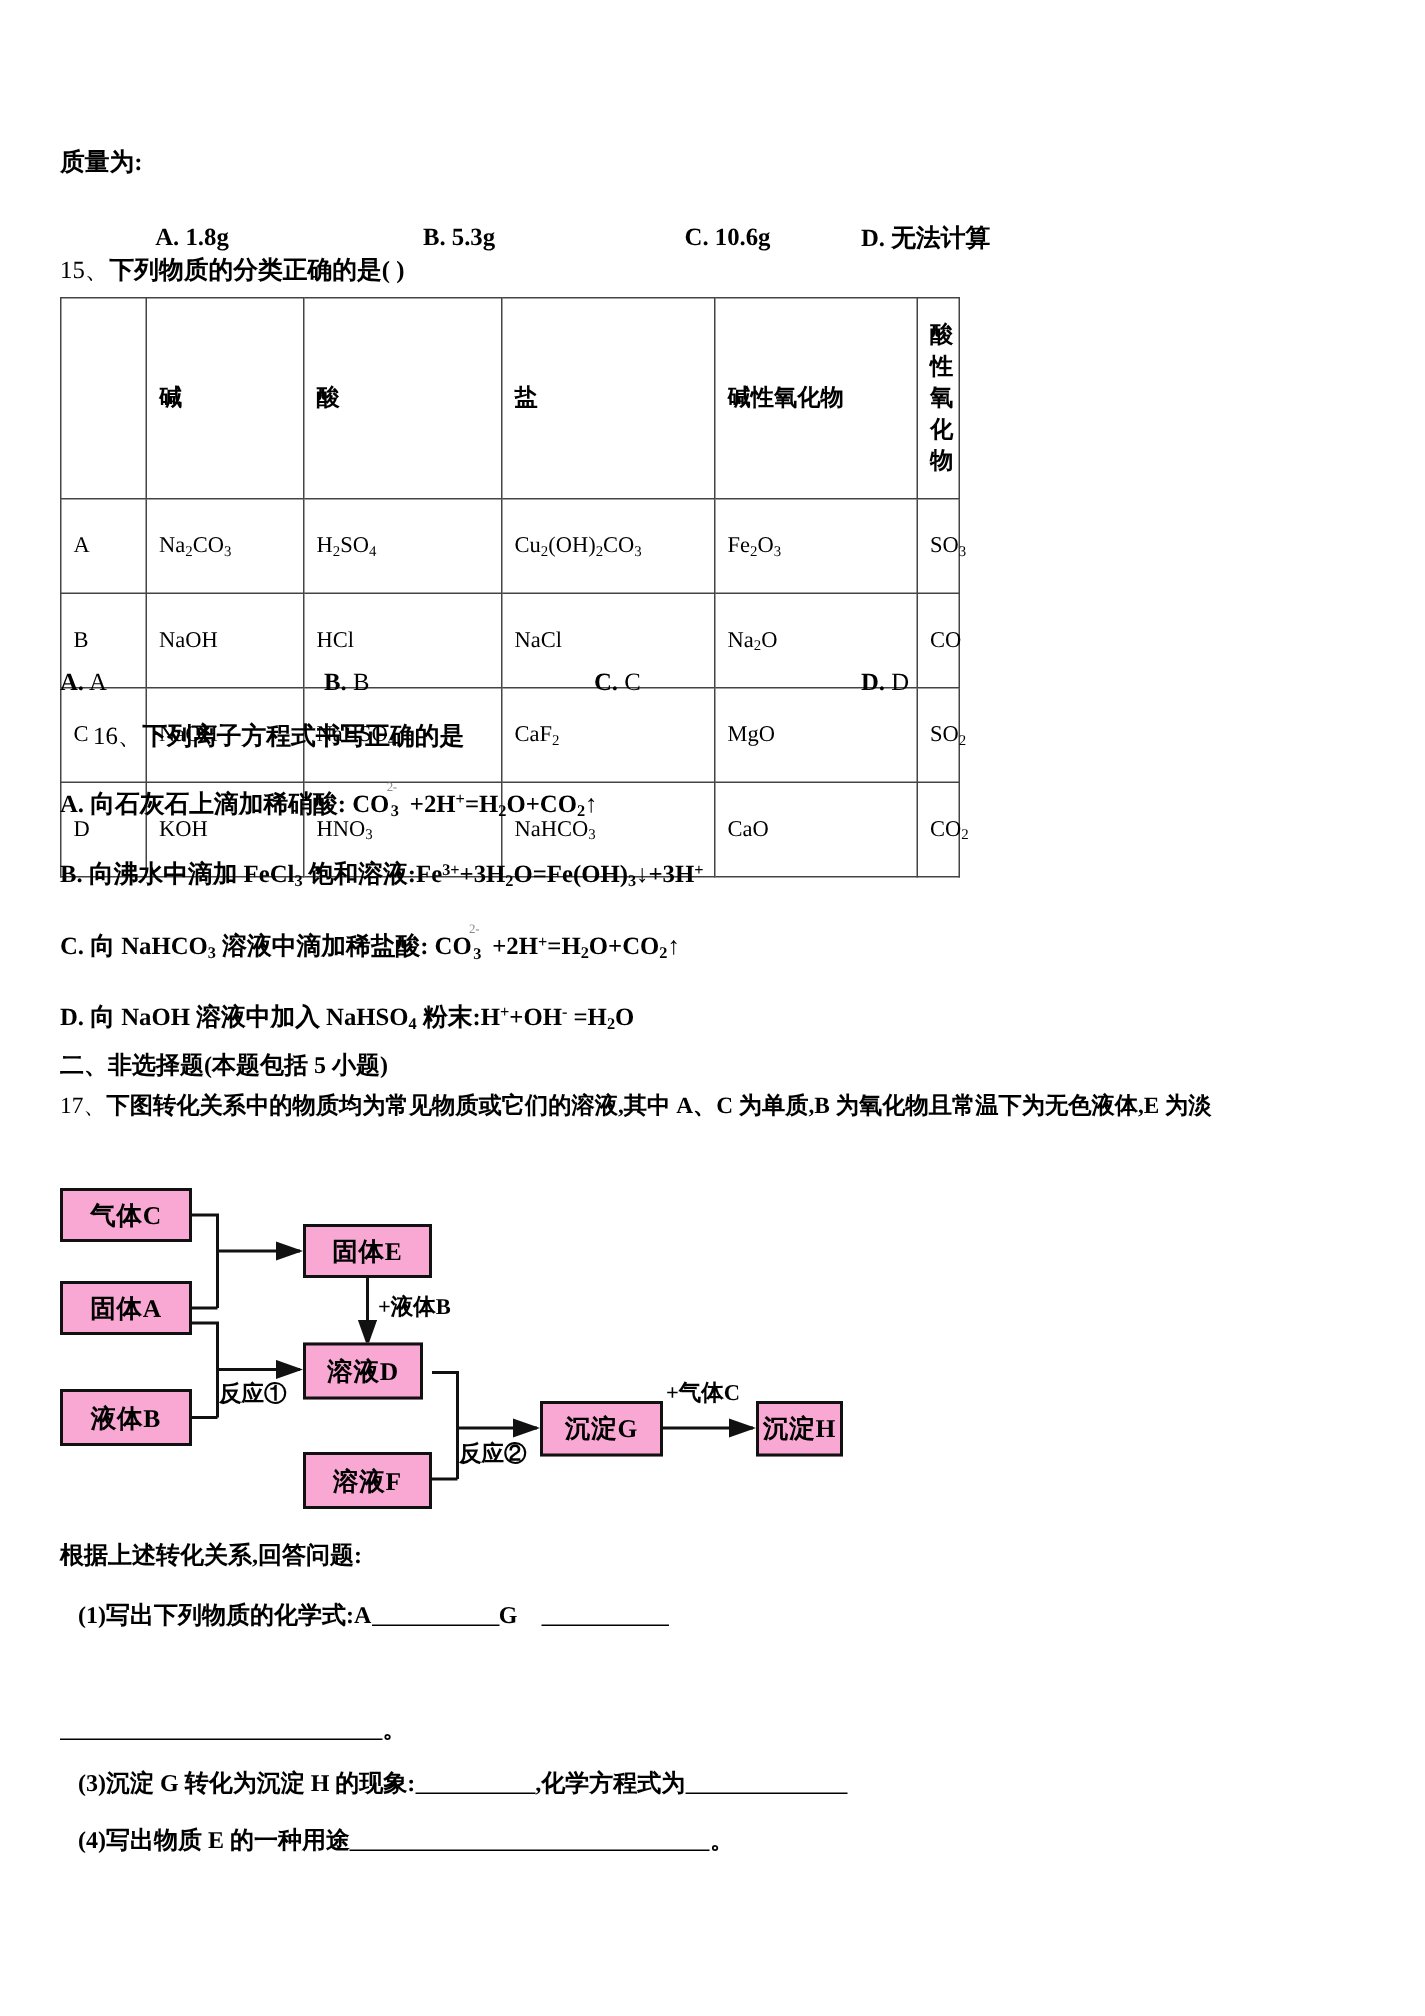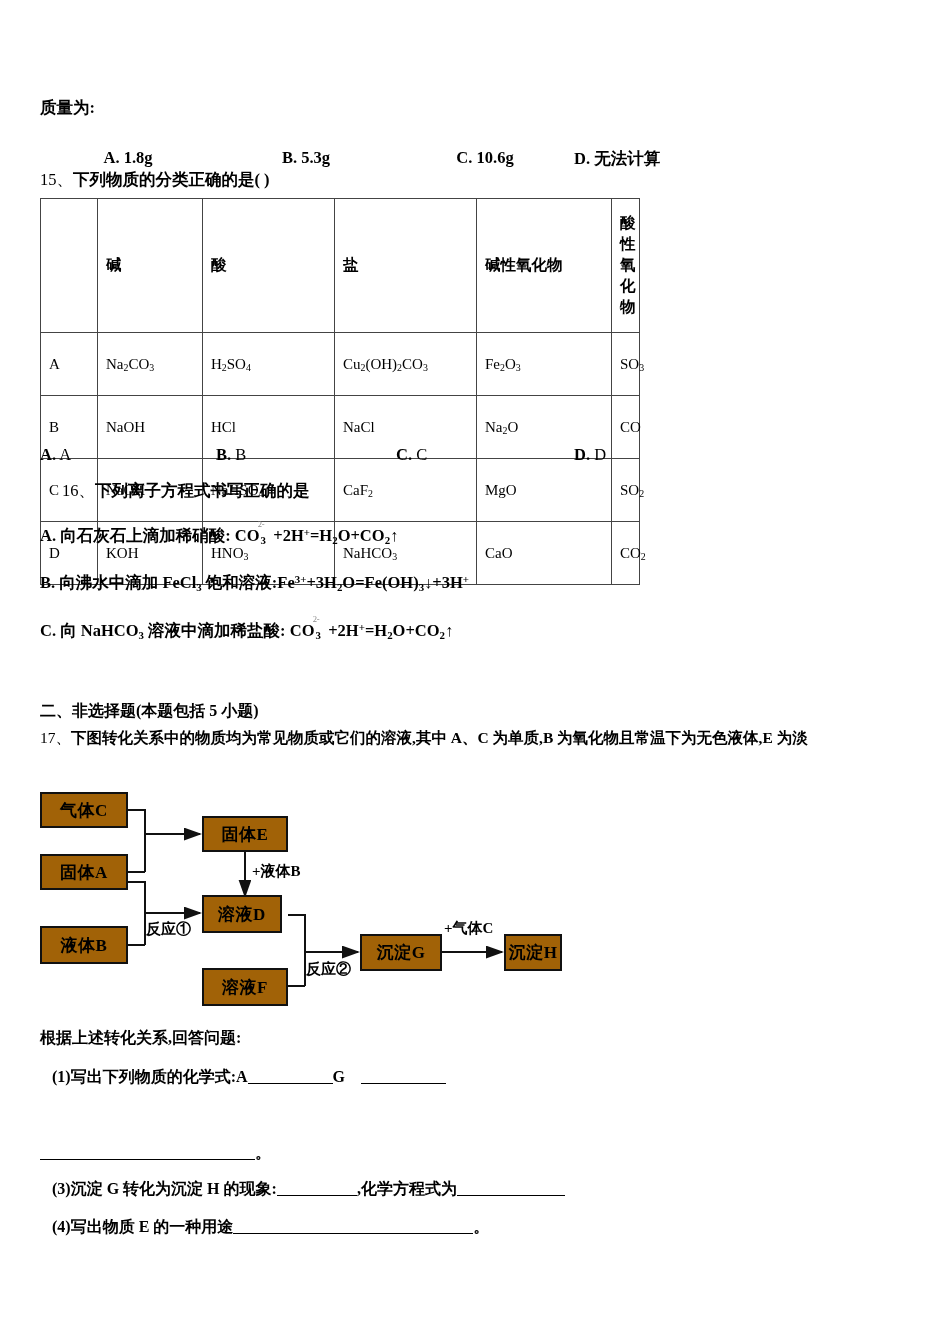--- a/index.html
+++ b/index.html
@@ -102,21 +102,21 @@
   .flow {
     position: absolute;
     left: 40px;
     top: 790px;
     width: 600px;
     height: 210px;
   }
   .fbox {
     position: absolute;
     border: 2.2px solid #111;
-    background: #a16207;
+    background: #f9a8d4;
     font-weight: bold;
     font-size: 17px;
     display: flex;
     align-items: center;
     justify-content: center;
     box-sizing: border-box;
     font-family: "Liberation Serif", serif;
     letter-spacing: 0.5px;
   }
   .flow svg {
@@ -249,20 +249,24 @@
     <span class="cn">向沸水中滴加 FeCl<sub>3</sub> 饱和溶液:</span><span class="bold">Fe<sup>3+</sup>+3H<sub>2</sub>O=Fe(OH)<sub>3</sub>↓+3H<sup>+</sup></span>
   </div>
 
   <div class="line" style="left:40px; top:623px;">
     <span class="bold">C.</span>
     <span class="cn">向 NaHCO<sub>3</sub> 溶液中滴加稀盐酸:</span>
     <span class="co3"><span class="twominus">2-</span><span class="base">CO</span><span class="three">3</span></span>
     <span class="bold">&nbsp;+2H<sup>+</sup>=H<sub>2</sub>O+CO<sub>2</sub>↑</span>
   </div>
 
+  <div class="line" style="left:40px; top:670px;">
+    <span class="bold">D.</span>
+    <span class="cn">向 NaOH 溶液中加入 NaHSO<sub>4</sub> 粉末:</span><span class="bold">H<sup>+</sup>+OH<sup>-</sup> =H<sub>2</sub>O</span>
+  </div>
 
   <div class="line cn" style="left:40px; top:703px; font-size:16px;">二、非选择题(本题包括 5 小题)</div>
 
   <div class="line" style="left:40px; top:730px; font-size:15.5px;">
     <span class="qnum">17、</span><span class="cn">下图转化关系中的物质均为常见物质或它们的溶液,其中 A、C 为单质,B 为氧化物且常温下为无色液体,E 为淡</span>
   </div>
 
   <div class="flow">
 
     <svg width="600" height="210">

